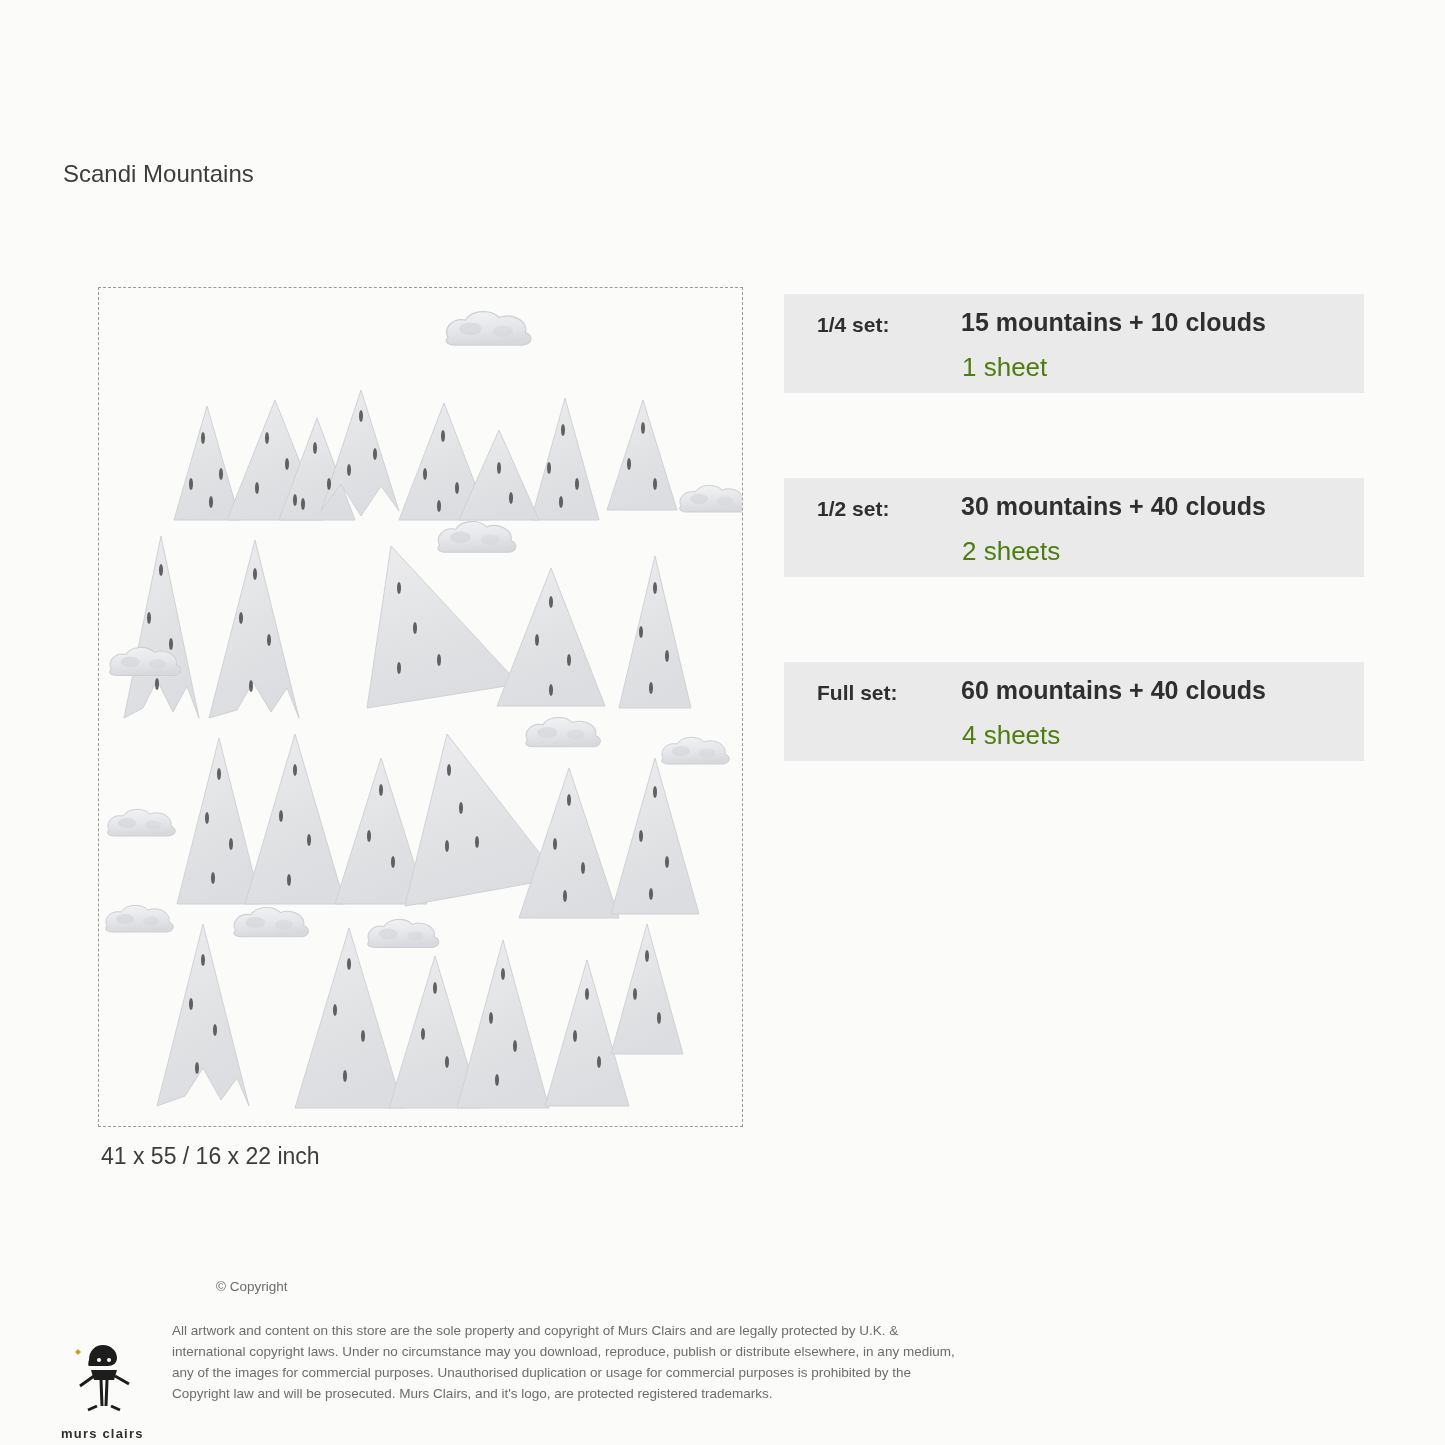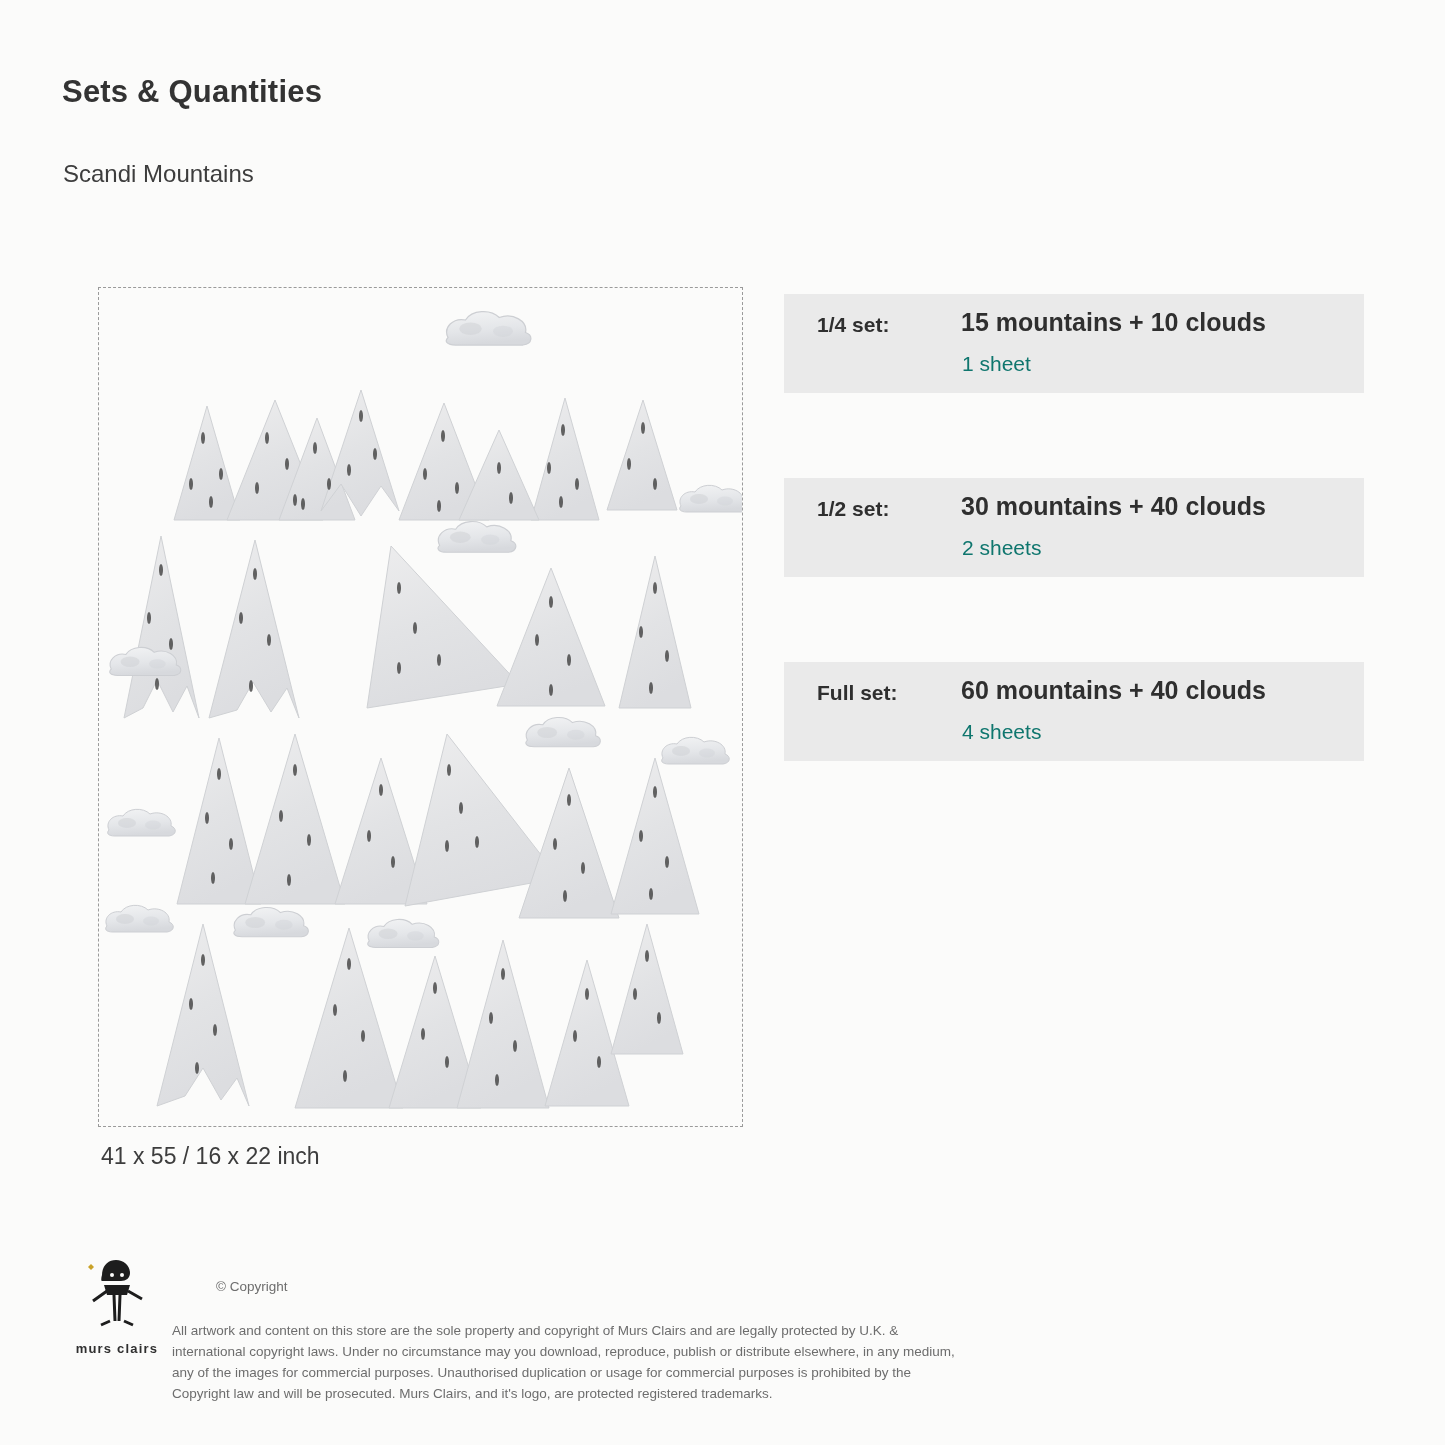--- a/index.html
+++ b/index.html
@@ -90,31 +90,31 @@
     top: 14px;
     font-size: 25px;
     font-weight: bold;
     color: #2f2f2f;
     white-space: nowrap;
   }
   .set-sub {
     position: absolute;
     left: 178px;
     top: 58px;
-    font-size: 21px;
-    color: #0f766e;
+    font-size: 26px;
+    color: #4d7c0f;
   }
 
   
   .footer-logo {
     position: absolute;
     left: 61px;
-    top: 1245px;
+    top: 1330px;
     width: 112px;
-    text-align: center;
+    text-align: left;
   }
   .footer-logo .brand {
     font-size: 13px;
     letter-spacing: 1.2px;
     color: #2f2f2f;
     margin-top: 6px;
     font-weight: bold;
   }
   .copyright-head {
     position: absolute;
@@ -132,21 +132,20 @@
     font-size: 13.5px;
     line-height: 21px;
     color: #6d6d6d;
   }
 </style>
 </head>
 <body>
 
 <div class="page">
 
-  <div class="title">Sets &amp; Quantities</div>
   <div class="subtitle">Scandi Mountains</div>
 
   <div class="sheet">
     <svg width="645" height="840" viewBox="0 0 645 840" xmlns="http://www.w3.org/2000/svg">
       <defs>
         <linearGradient id="gm" x1="0" y1="0" x2="0.3" y2="1">
           <stop offset="0%" stop-color="#ededee"></stop>
           <stop offset="55%" stop-color="#e2e3e5"></stop>
           <stop offset="100%" stop-color="#dcdde0"></stop>
         </linearGradient>

